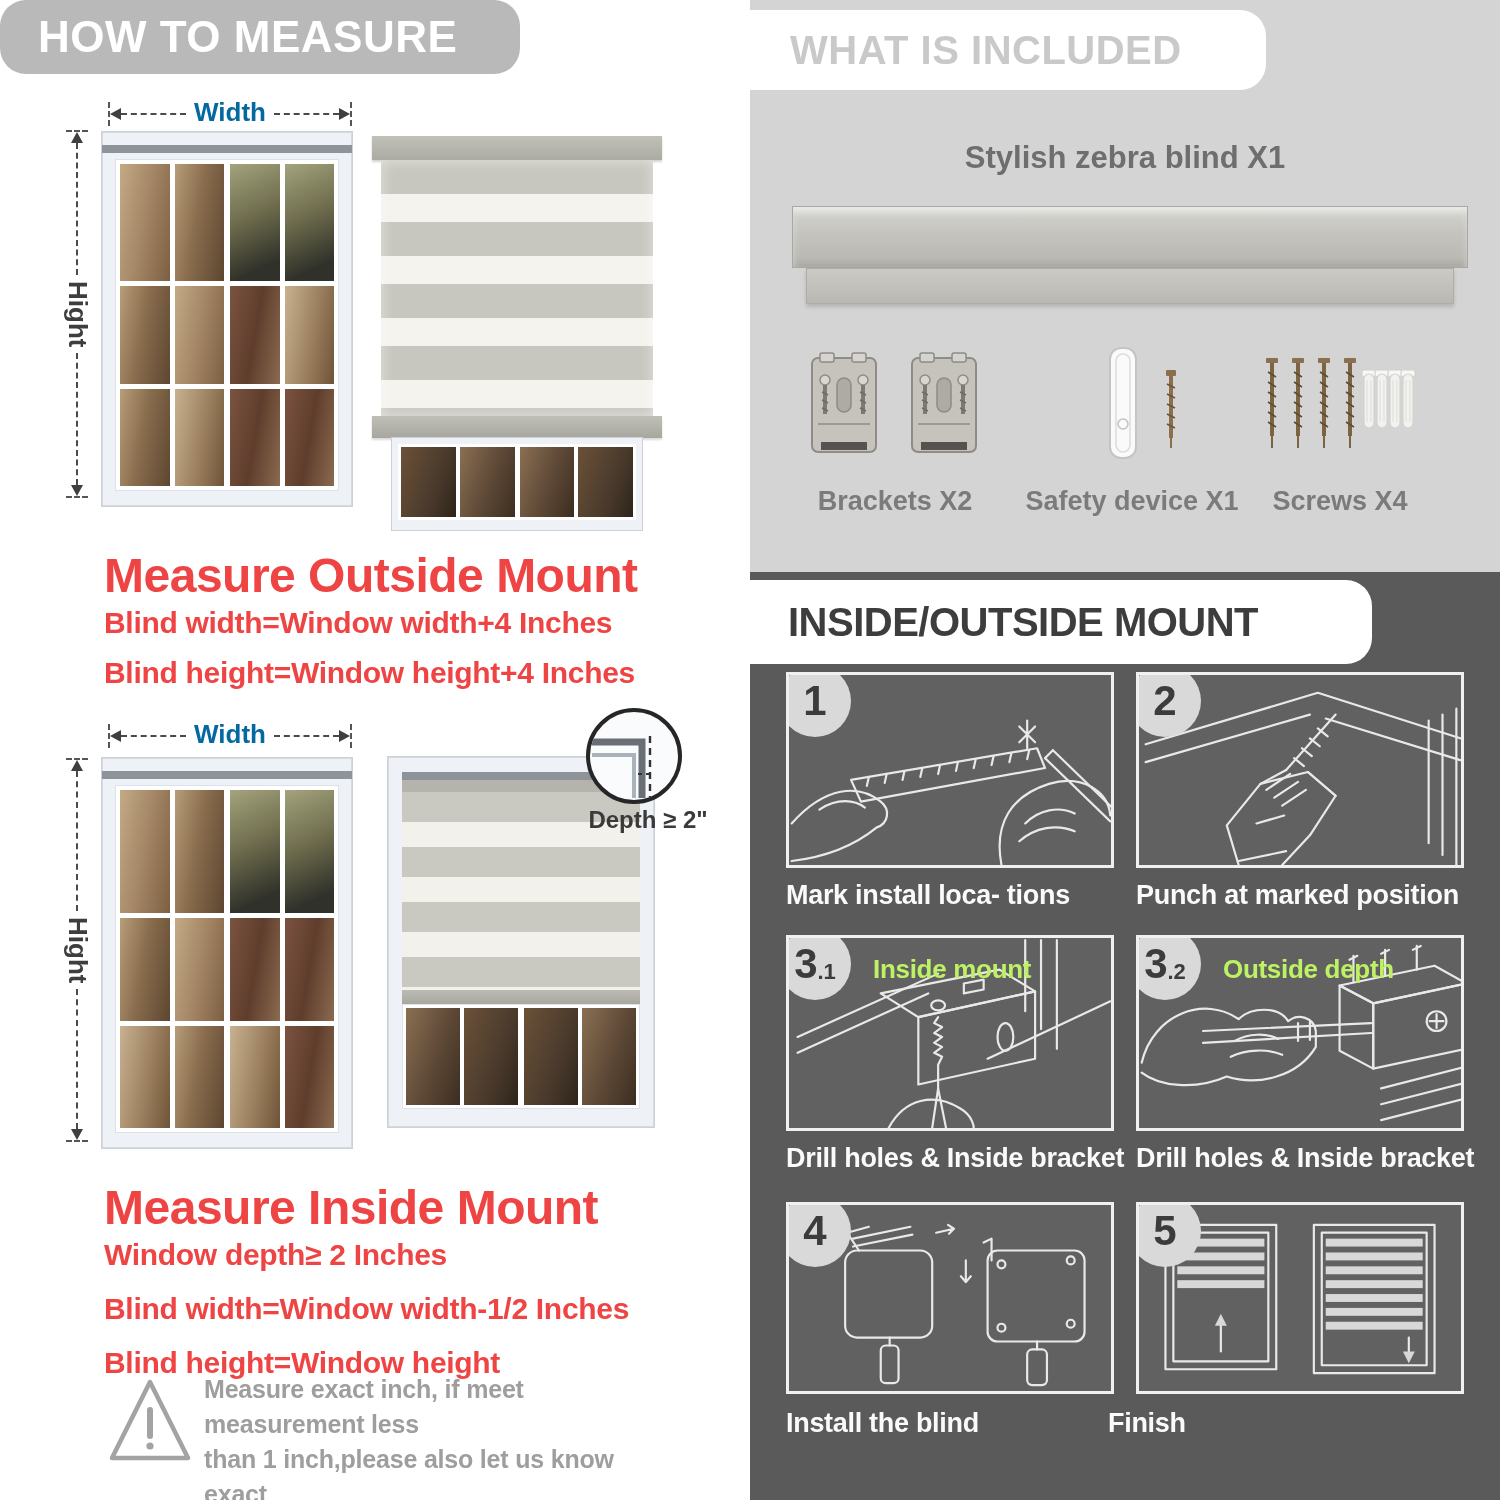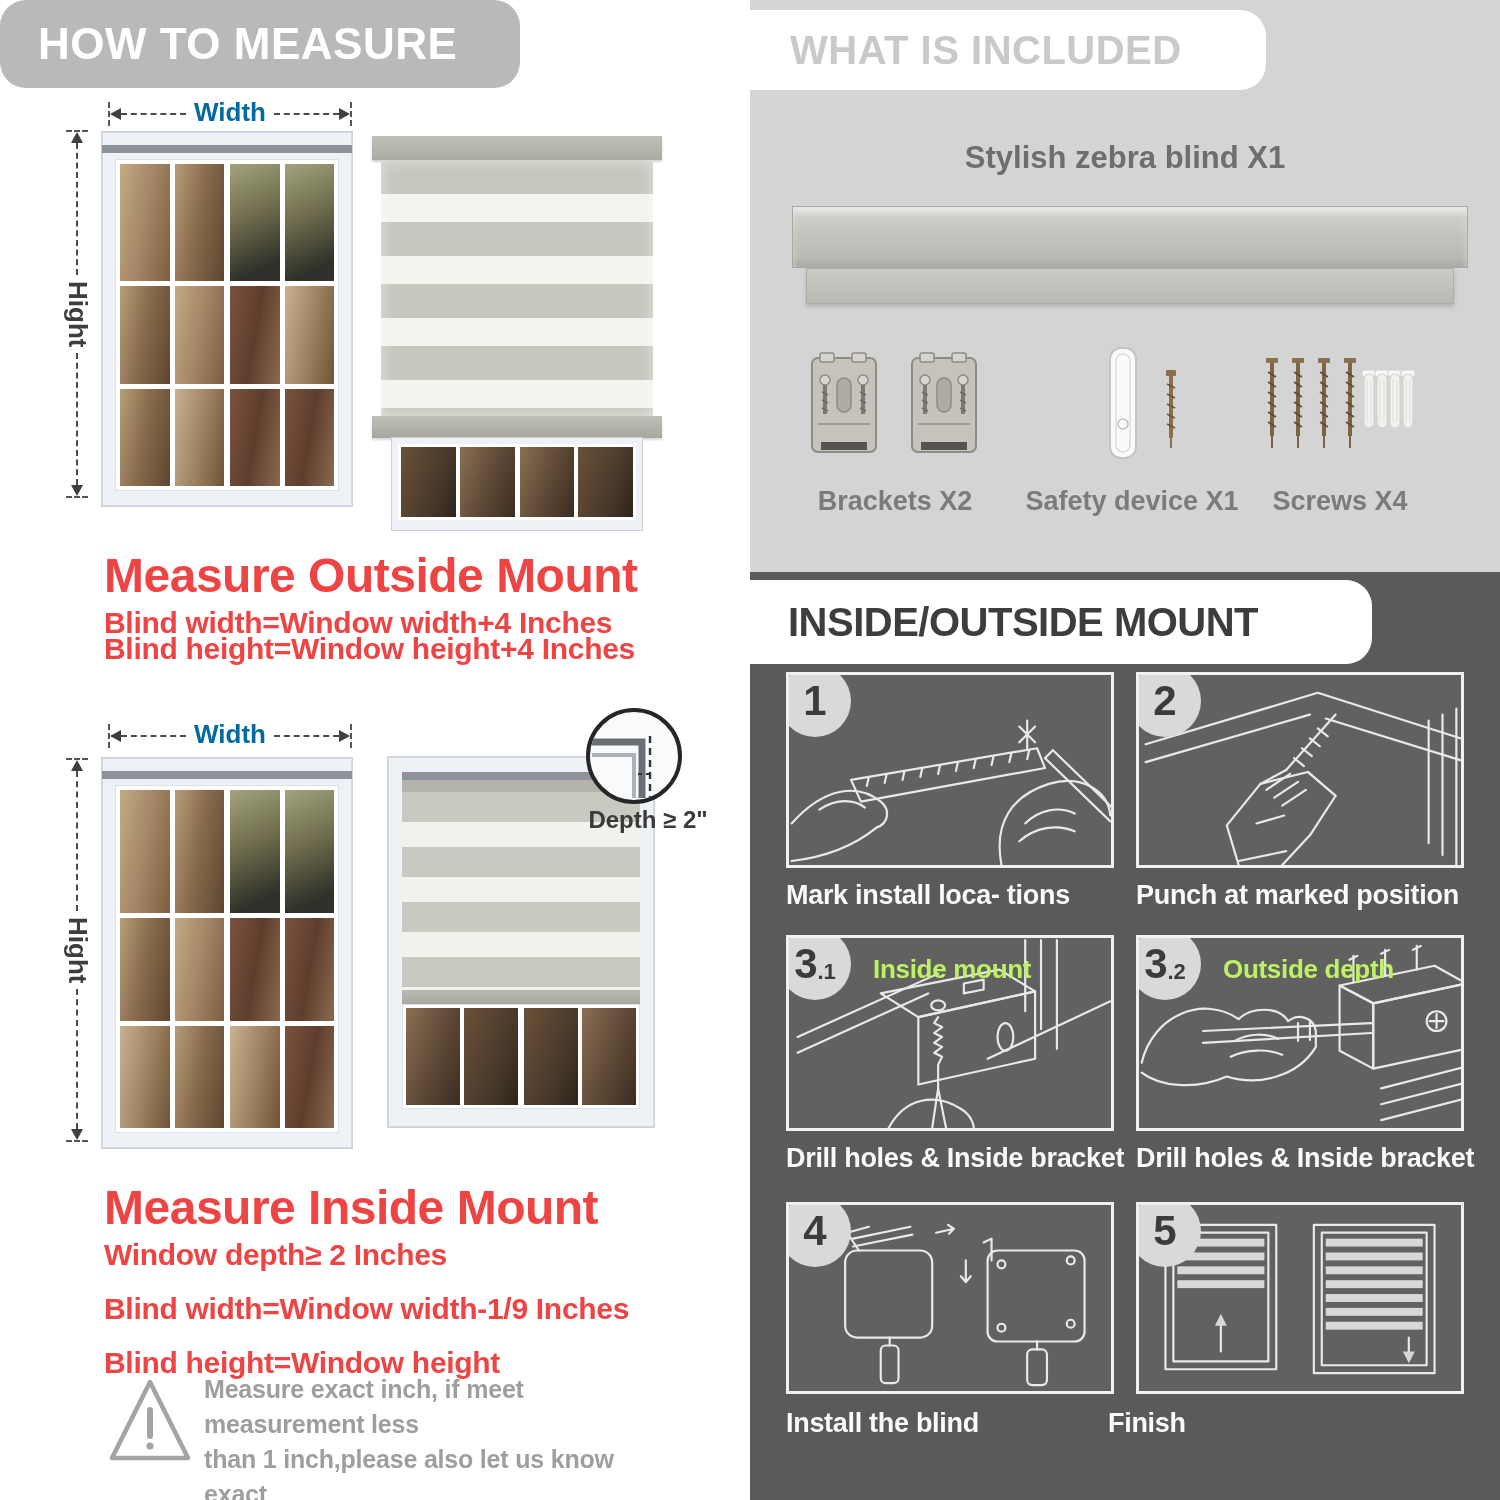--- a/index.html
+++ b/index.html
@@ -1,21 +1,21 @@
 <!DOCTYPE html>
 <html><head>
 <meta charset="utf-8">
 <style>
   html,body{margin:0;padding:0;background:#fff;}
   #canvas{position:relative;width:1500px;height:1500px;background:#ffffff;
     font-family:"Liberation Sans",sans-serif;overflow:hidden;}
   .abs{position:absolute;}
 
   
-  .lpill{left:0;top:10;width:520px;height:88px;background:#b9b9b9;border-radius:26px;
+  .lpill{left:0;top:10;width:520px;height:74px;background:#b9b9b9;border-radius:26px;
     display:flex;align-items:center;padding-left:38px;box-sizing:border-box;
     color:#fff;font-size:44px;font-weight:bold;letter-spacing:.5px;}
   .sec-title{color:#ef4444;font-size:48px;font-weight:bold;letter-spacing:-.5px;}
   .sec-line{color:#ef4444;font-size:30px;font-weight:bold;letter-spacing:-.3px;}
 
   
   .harrow{display:flex;align-items:center;height:24px;}
   .htick{width:0;height:24px;border-left:2px dashed #555;}
   .ah-l{width:0;height:0;border-top:6px solid transparent;border-bottom:6px solid transparent;border-right:11px solid #3f3f3f;}
   .ah-r{width:0;height:0;border-top:6px solid transparent;border-bottom:6px solid transparent;border-left:11px solid #3f3f3f;}
@@ -166,21 +166,21 @@
         </div>
       <div class="snip-sash">
           <div class="snipB"></div>
           <div class="snipA"></div>
         </div>
     </div>
   </div>
 
   <div class="abs sec-title" style="left:104px;top:548px;">Measure Outside Mount</div>
   <div class="abs sec-line" style="left:104px;top:606px;">Blind width=Window width+4 Inches</div>
-  <div class="abs sec-line" style="left:104px;top:632px;text-align:right;">Blind height=Window height+4 Inches</div>
+  <div class="abs sec-line" style="left:104px;top:656px;text-align:right;">Blind height=Window height+4 Inches</div>
 
   <div class="abs harrow" style="left:108px;top:724px;width:244px;">
     <div class="htick"></div>
     <div class="ah-l"></div>
     <div class="hdash"></div>
     <div class="hlbl">Width</div>
     <div class="hdash"></div>
     <div class="ah-r"></div>
     <div class="htick"></div>
   </div>
@@ -239,21 +239,21 @@
       <path d="M2,30 L52,30 L52,86" fill="none" stroke="#6a6f76" stroke-width="7"></path>
       <path d="M2,43 L44,43 L44,86" fill="none" stroke="#aab2bb" stroke-width="4"></path>
       <path d="M60,24 L60,86" fill="none" stroke="#333" stroke-width="2.4" stroke-dasharray="7 5"></path>
       <path d="M48,62 L60,62" fill="none" stroke="#333" stroke-width="2" stroke-dasharray="4 4"></path>
     </svg>
   </div>
   <div class="abs depth-lbl" style="left:588px;top:806px;width:120px;">Depth ≥ 2"</div>
 
   <div class="abs sec-title" style="left:104px;top:1180px;">Measure Inside Mount</div>
   <div class="abs sec-line" style="left:104px;top:1238px;">Window depth≥ 2 Inches</div>
-  <div class="abs sec-line" style="left:104px;top:1292px;">Blind width=Window width-1/9 Inches</div>
+  <div class="abs sec-line" style="left:104px;top:1292px;">Blind width=Window width-1/2 Inches</div>
   <div class="abs sec-line" style="left:104px;top:1346px;">Blind height=Window height</div>
 
   <svg class="abs" style="left:108px;top:1374px;" width="84" height="92" viewBox="0 0 84 92">
     <path d="M42,8 L80,84 L4,84 Z" fill="none" stroke="#a3a3a3" stroke-width="4.5" stroke-linejoin="round"></path>
     <line x1="42" y1="36" x2="42" y2="62" stroke="#a3a3a3" stroke-width="6" stroke-linecap="round"></line>
     <circle cx="42" cy="72" r="3.6" fill="#a3a3a3"></circle>
   </svg>
   <div class="abs warn-text" style="left:204px;top:1372px;">
     <div>Measure exact inch, if meet measurement less</div>
     <div>than 1 inch,please also let us know exact</div>

